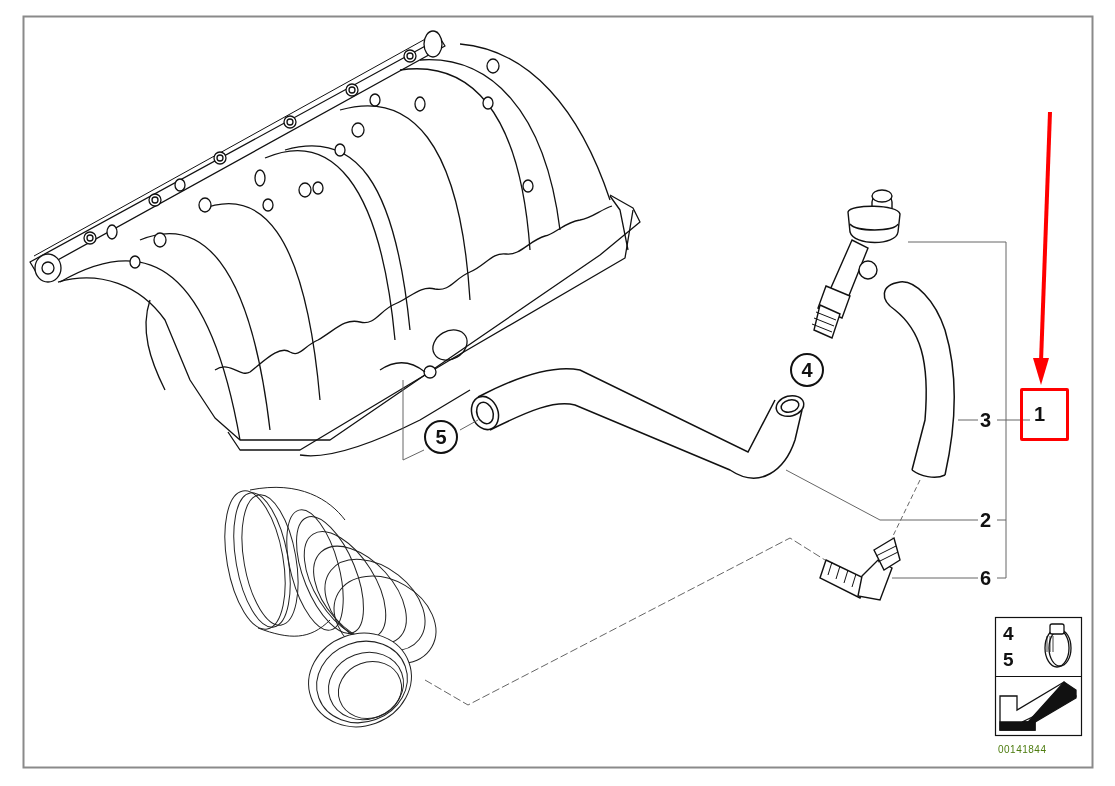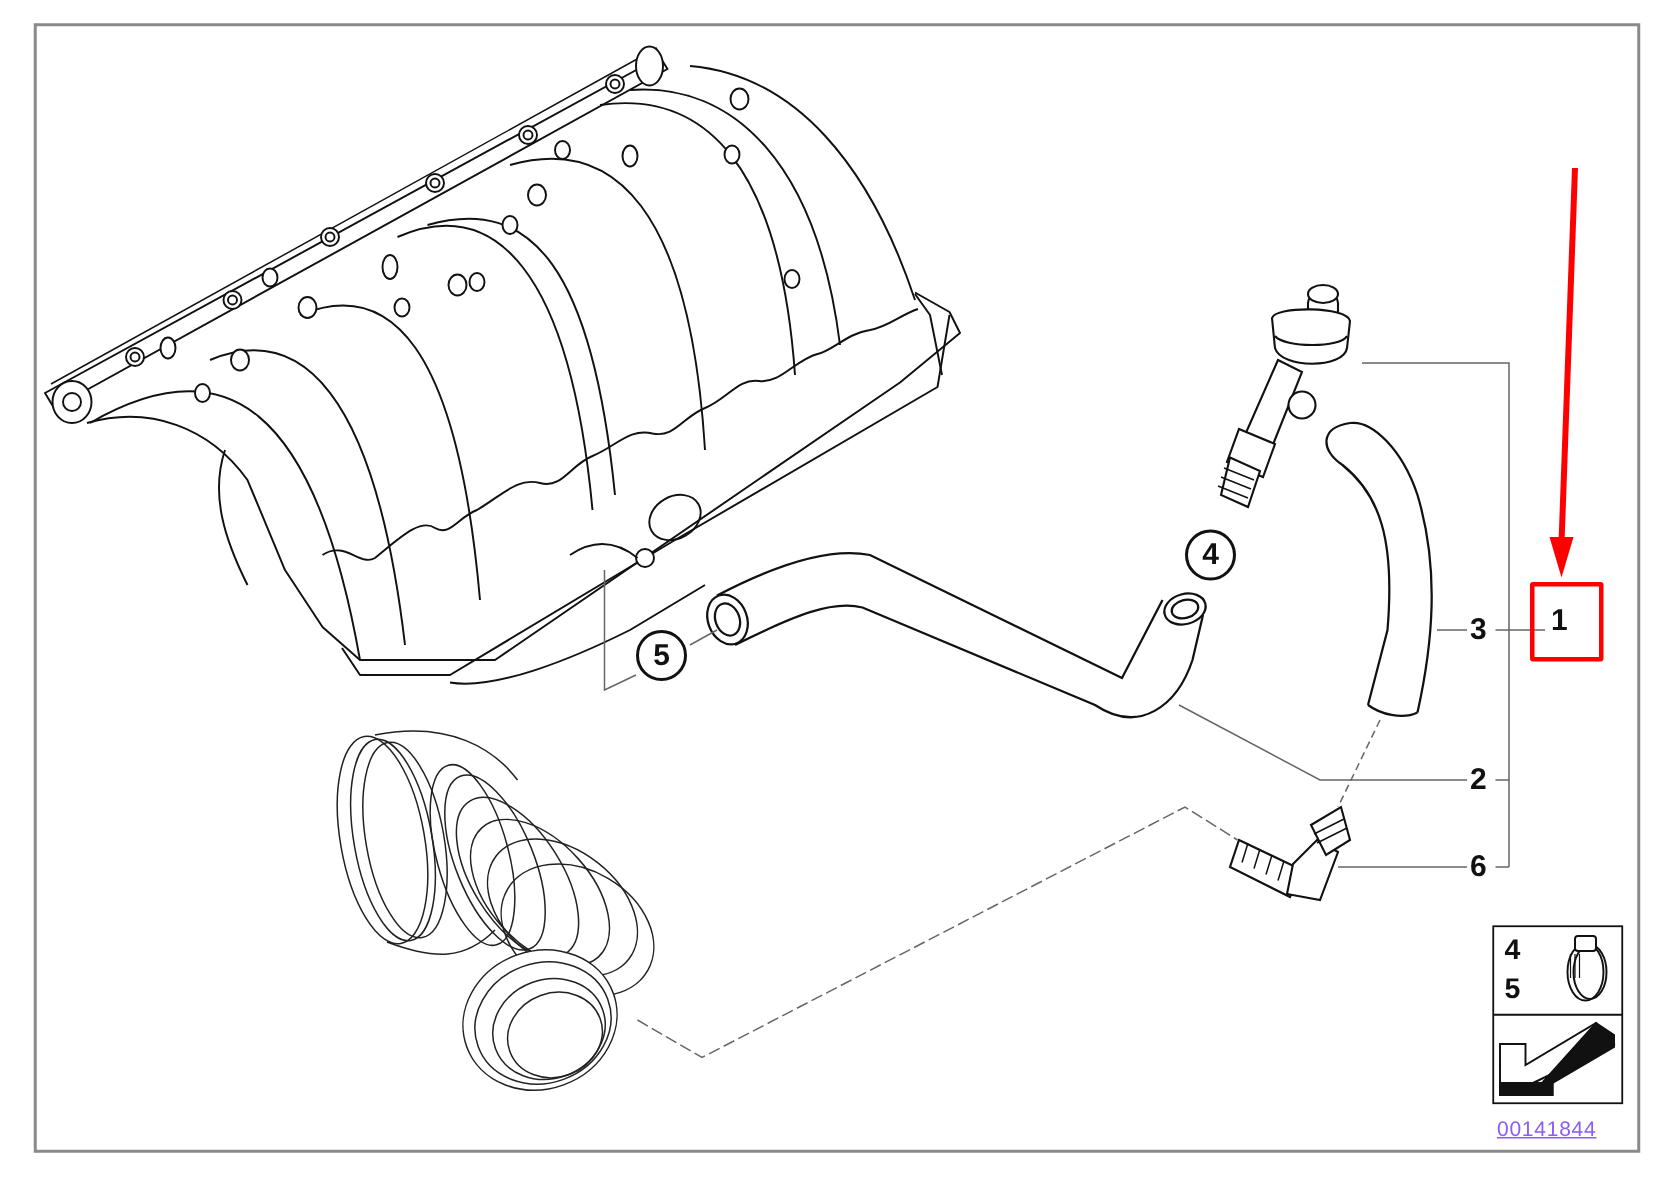--- a/index.html
+++ b/index.html
@@ -1,20 +1,20 @@
 <!DOCTYPE html>
 <html><head>
 <meta charset="utf-8">
 <style>
   html,body{margin:0;padding:0;background:#ffffff;}
   body{width:1115px;height:786px;position:relative;overflow:hidden;font-family:"Liberation Sans",sans-serif;}
   #diagram{position:absolute;left:0;top:0;width:1115px;height:786px;}
   .lbl{position:absolute;font-family:"Liberation Sans",sans-serif;font-weight:bold;font-size:20px;color:#111;line-height:1;}
   .circ{position:absolute;width:34px;height:34px;border:2px solid #111;border-radius:50%;background:#fff;display:flex;align-items:center;justify-content:center;font-weight:bold;font-size:20px;color:#111;box-sizing:border-box;}
-  .code{position:absolute;font-family:"Liberation Sans",sans-serif;font-size:14px;color:#8b5cf6;letter-spacing:0.5px;text-decoration:underline;}
+  .code{position:absolute;font-family:"Liberation Sans",sans-serif;font-size:10px;color:#4d7c0f;letter-spacing:0.5px;}
   .hl-box{position:absolute;border:3px solid #ff0000;box-sizing:border-box;border-radius:2px;}
   .legend-num{position:absolute;font-weight:bold;font-size:19px;color:#111;line-height:1;}
 </style>
 </head>
 <body>
 
 <div id="diagram">
 
   <svg width="1115" height="786" viewBox="0 0 1115 786" style="position:absolute;left:0;top:0">
 

